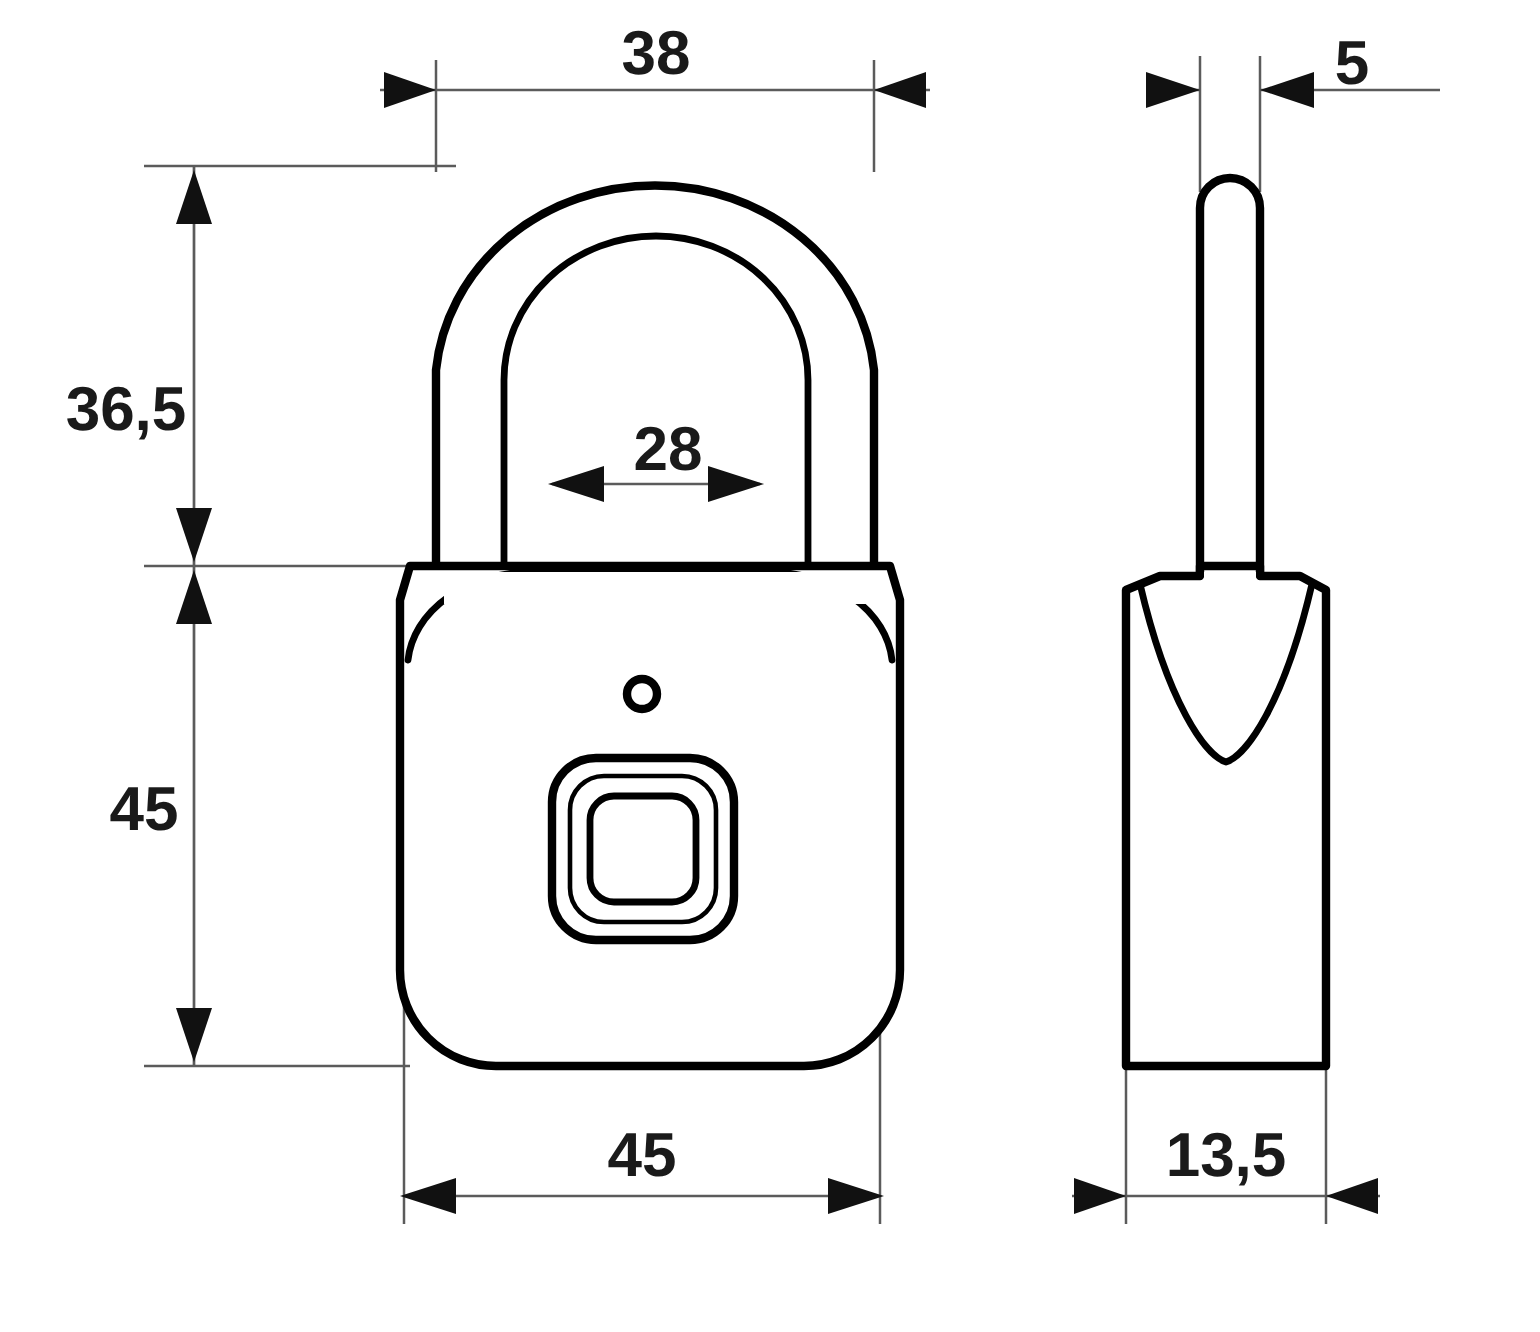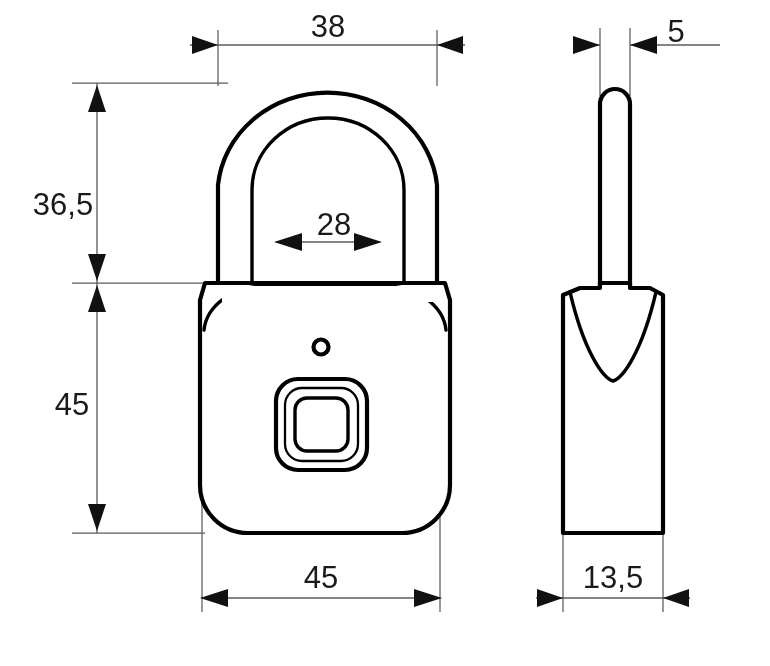--- a/index.html
+++ b/index.html
@@ -10,20 +10,21 @@
   body {
     width: 770px;
     height: 666px;
     font-family: "Liberation Sans", sans-serif;
     overflow: hidden;
   }
   #drawing-root {
     position: relative;
     width: 770px;
     height: 666px;
+    font-weight: bold;
   }
   svg#tech-drawing {
     display: block;
     width: 770px;
     height: 666px;
   }
   .dim-text {
     font-family: "Liberation Sans", sans-serif;
     font-size: 31px;
     fill: #1a1a1a;

